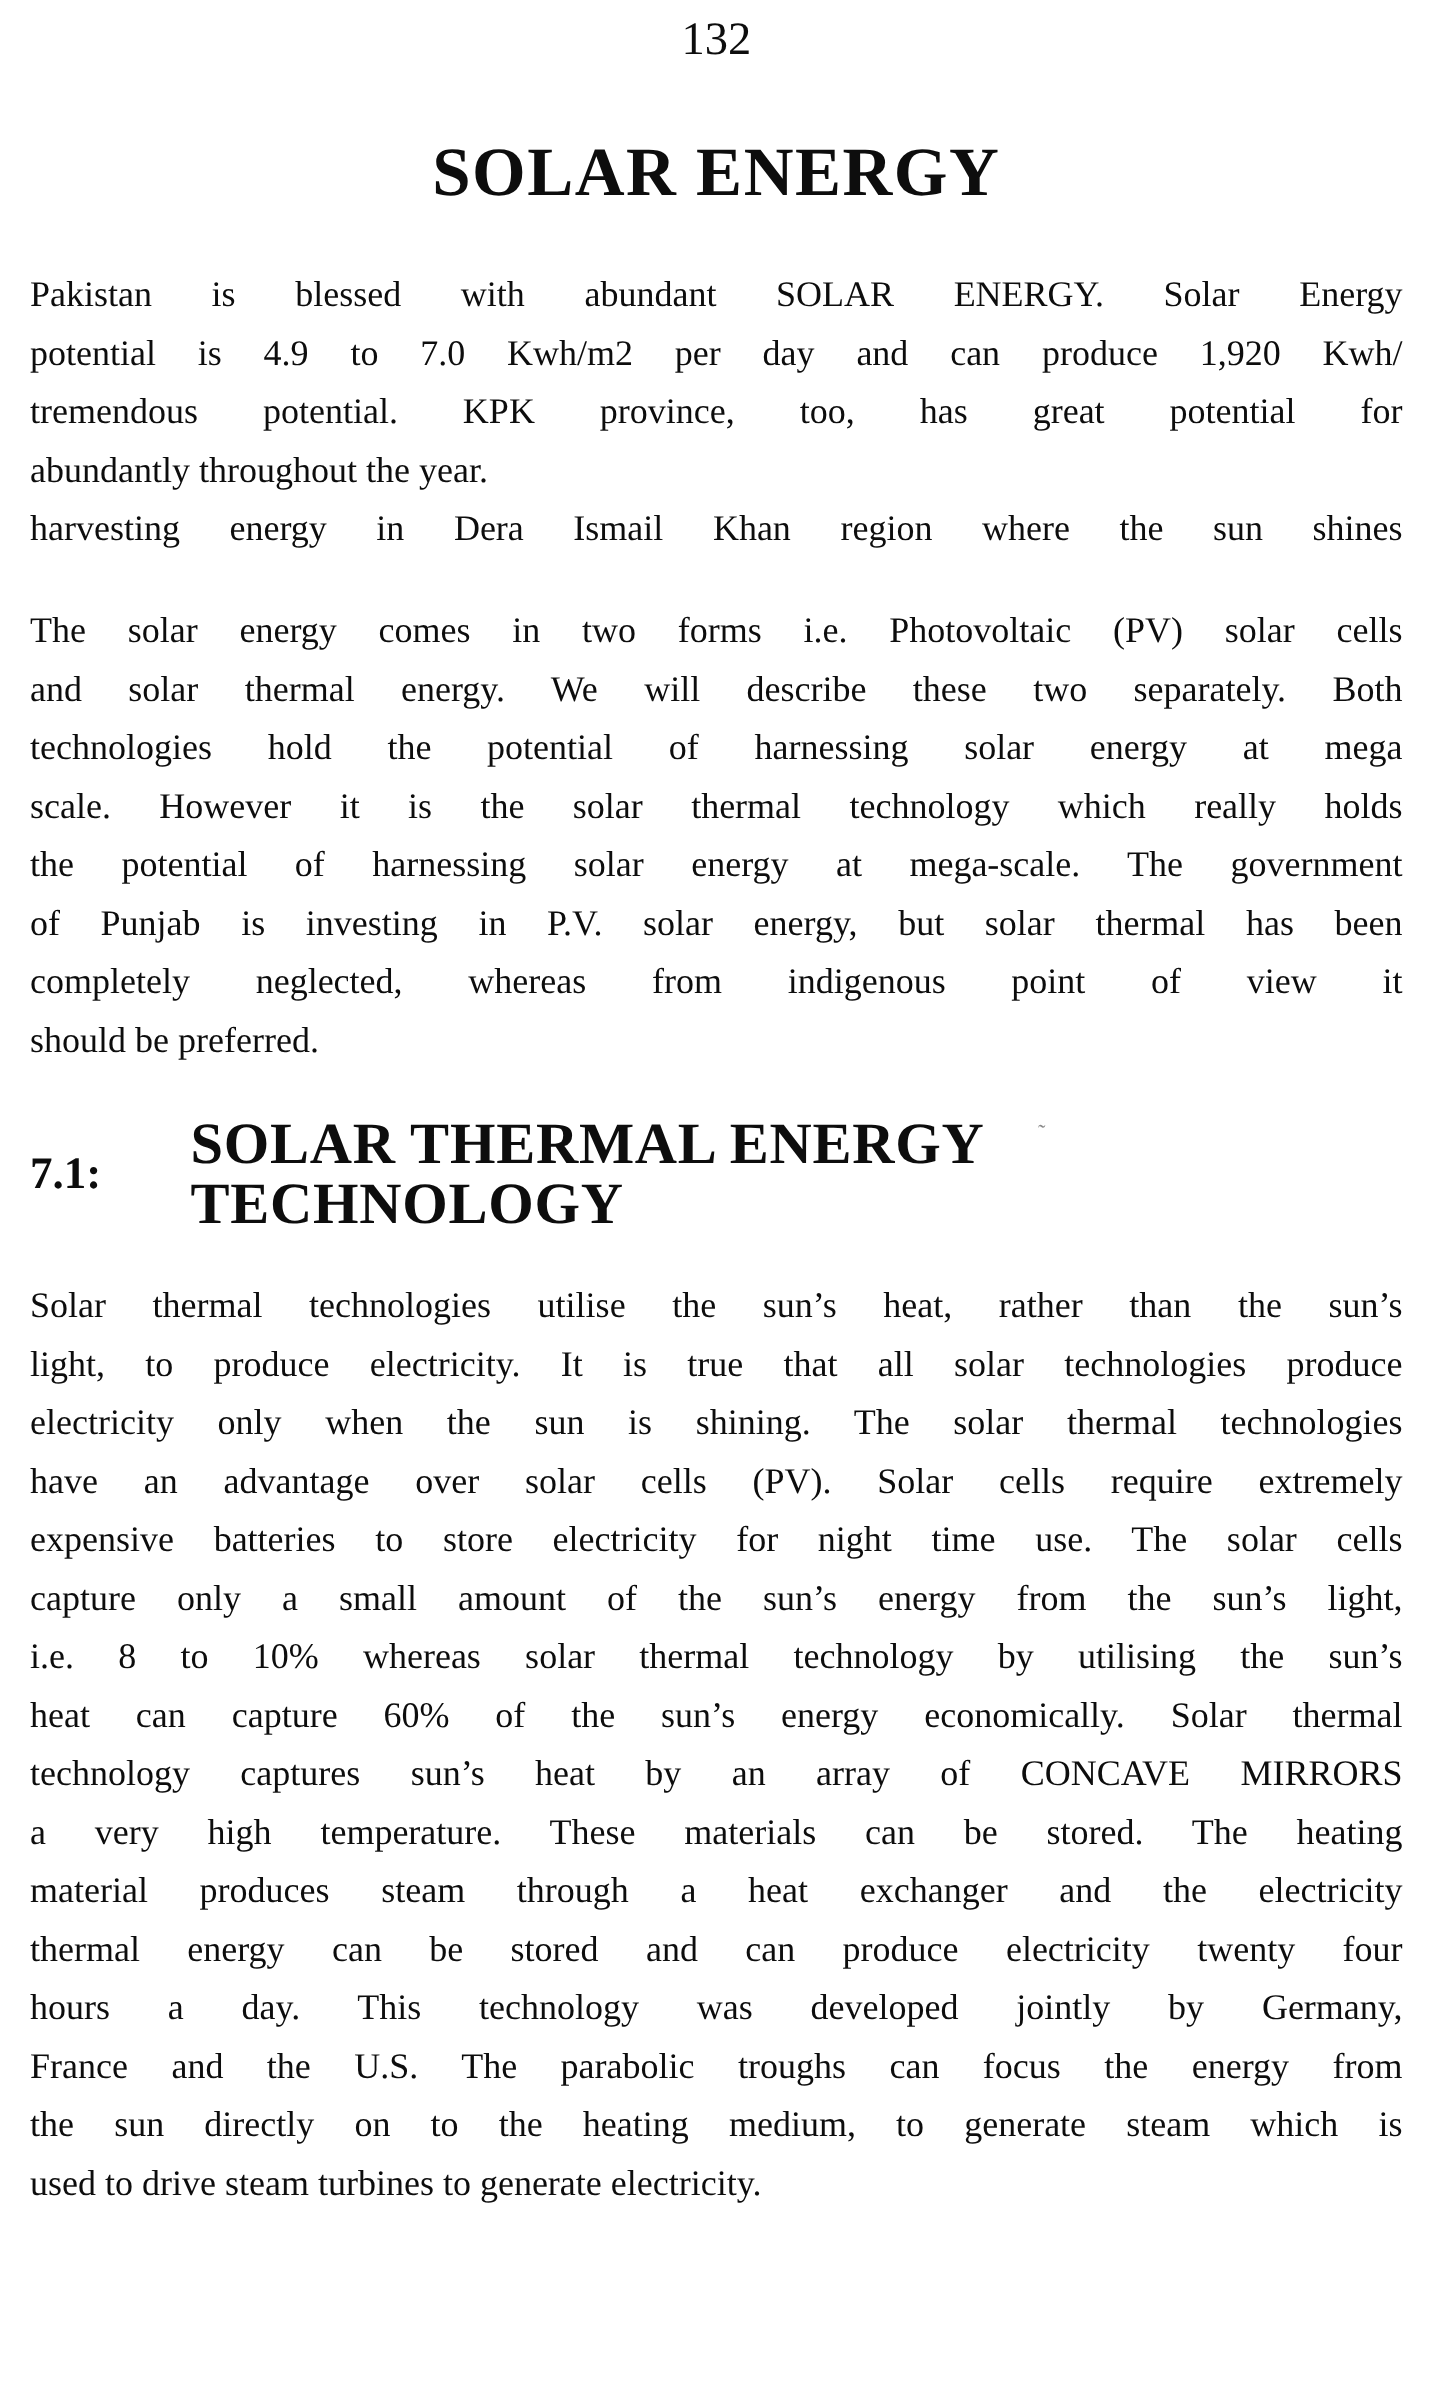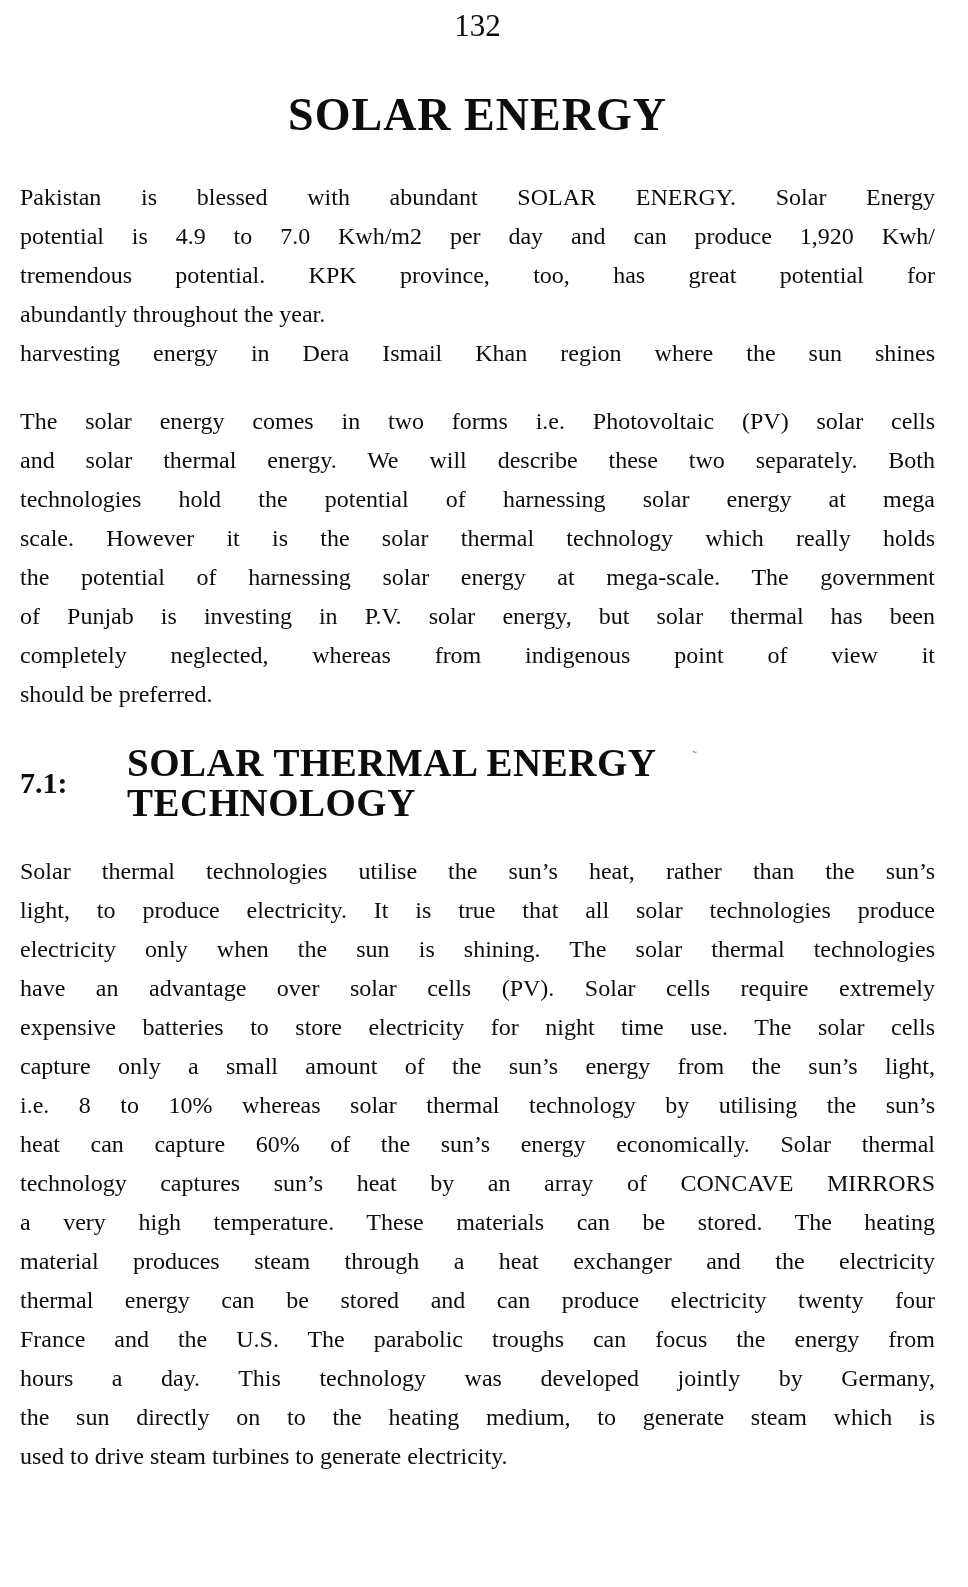--- a/index.html
+++ b/index.html
@@ -91,20 +91,20 @@
       <div class="line jl">electricity only when the sun is shining. The solar thermal technologies</div>
       <div class="line jl">have an advantage over solar cells (PV). Solar cells require extremely</div>
       <div class="line jl">expensive batteries to store electricity for night time use. The solar cells</div>
       <div class="line jl">capture only a small amount of the sun’s energy from the sun’s light,</div>
       <div class="line jl">i.e. 8 to 10% whereas solar thermal technology by utilising the sun’s</div>
       <div class="line jl">heat can capture 60% of the sun’s energy economically. Solar thermal</div>
       <div class="line jl">technology captures sun’s heat by an array of CONCAVE MIRRORS</div>
       <div class="line jl">a very high temperature. These materials can be stored. The heating</div>
       <div class="line jl">material produces steam through a heat exchanger and the electricity</div>
       <div class="line jl">thermal energy can be stored and can produce electricity twenty four</div>
+      <div class="line jl">hours a day. This technology was developed jointly by Germany,</div>
       <div class="line jl">France and the U.S. The parabolic troughs can focus the energy from</div>
-      <div class="line jl">hours a day. This technology was developed jointly by Germany,</div>
       <div class="line jl">the sun directly on to the heating medium, to generate steam which is</div>
       <div class="line">used to drive steam turbines to generate electricity.</div>
     </div>
 
   <span class="scan-artifact">˜</span>
 </div>
 
 </body></html>

